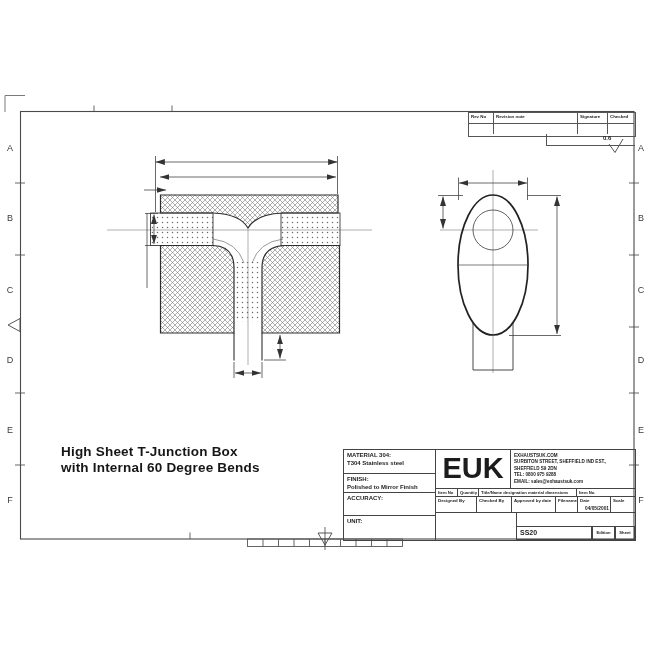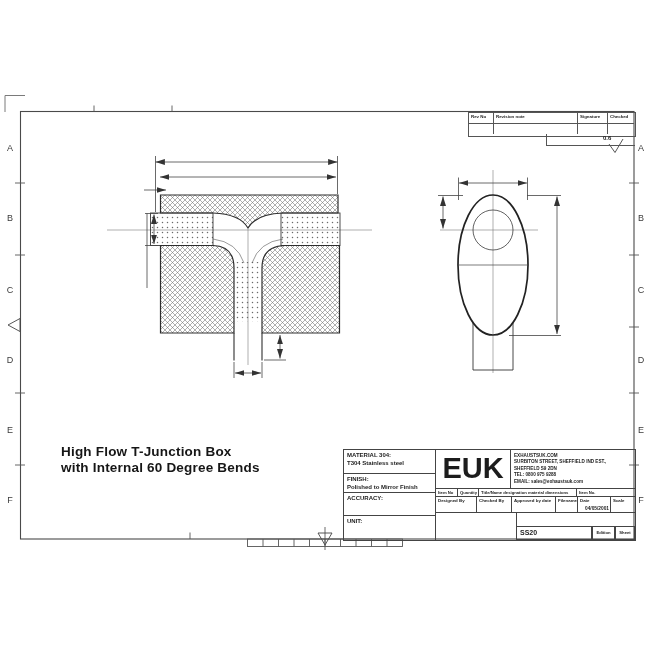--- a/index.html
+++ b/index.html
@@ -191,21 +191,21 @@
     <div></div>
     <div></div>
     <div></div>
   </div>
 
   <div class="finishbox">
     <span class="finishval">0.6</span>
   </div>
 
   <div class="dwg-title">
-    <div>High Flow T-Junction Box</div>
+    <div>High Sheet T-Junction Box</div>
     <div>with Internal 60 Degree Bends</div>
   </div>
 
   <div class="tb">
 
     <div class="c lbl br bb" style="left:0;top:0;width:92px;height:24px;">
       <div>MATERIAL 304:</div>
       <div>T304 Stainless steel</div>
     </div>
     <div class="c lbl br bb" style="left:0;top:24px;width:92px;height:19px;">

